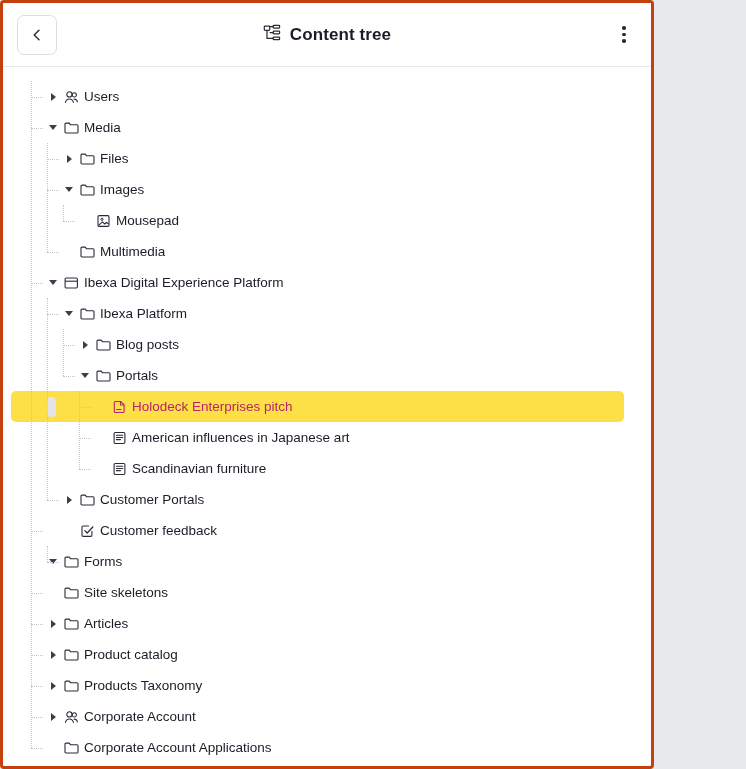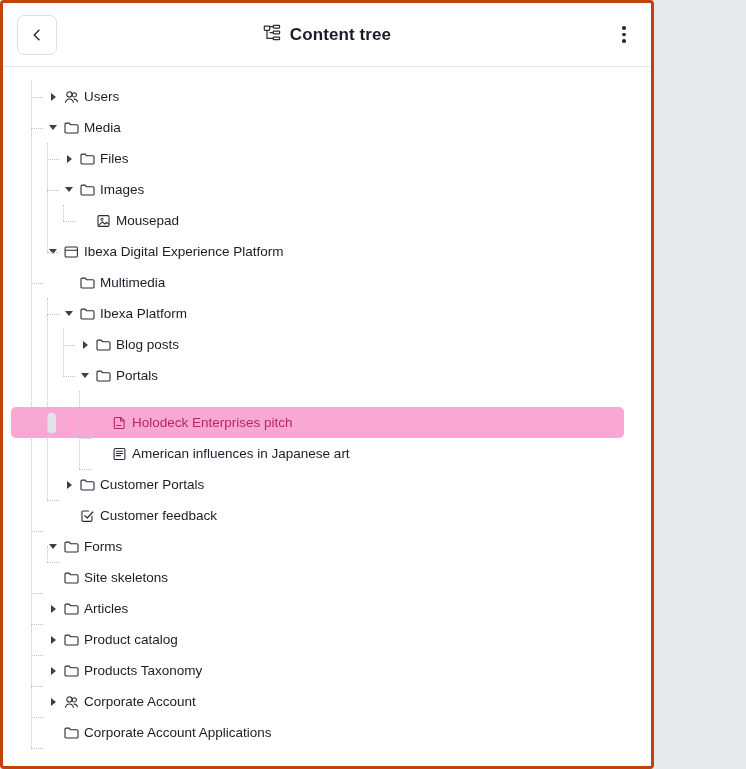--- a/index.html
+++ b/index.html
@@ -90,24 +90,23 @@
   .row {
     position: relative;
     height: 31px;
     display: flex;
     align-items: center;
     font-size: 13.5px;
     color: #1c1c28;
     white-space: nowrap;
   }
   .row.selected {
-    background: #f9a8d4;
+    background: #fde047;
     border-radius: 5px;
     margin-right: 27px;
-    margin-top: 16px;
   }
   .row.selected .label { color: #b8236b; }
   .grip {
     position: absolute;
     left: 36px;
     top: 50%;
     transform: translateY(-50%);
     width: 9px;
     height: 20px;
     border-radius: 4px;
@@ -257,41 +256,41 @@
         <span class="icon">
           <svg width="15" height="14" viewBox="0 0 15 14" fill="none">
             <rect x="2" y="1.6" width="11" height="10.8" rx="1.2" stroke="#2b2b38" stroke-width="1.1"></rect>
             <circle cx="6" cy="5.3" r="1.1" stroke="#2b2b38" stroke-width="1"></circle>
             <path d="M2.6 11.3 6.4 7.9l2.3 2.1 1.9-1.7 2 1.9" stroke="#2b2b38" stroke-width="1.05" stroke-linejoin="round"></path>
           </svg>
         </span>
         <span class="label">Mousepad</span>
       </div>
       <div class="row">
+        <span class="indent" style="width: 50px;"></span>
+        <span class="twisty empty"></span>
+        <span class="icon">
+          <svg width="15" height="14" viewBox="0 0 15 14" fill="none">
+            <path d="M1 3.2c0-.6.5-1.1 1.1-1.1h3l1.4 1.6h6.4c.6 0 1.1.5 1.1 1.1v6.1c0 .6-.5 1.1-1.1 1.1H2.1c-.6 0-1.1-.5-1.1-1.1V3.2z" stroke="#2b2b38" stroke-width="1.1"></path>
+          </svg>
+        </span>
+        <span class="label">Multimedia</span>
+      </div>
+      <div class="row">
         <span class="indent" style="width: 34px;"></span>
         <span class="twisty">
           <span class="tri down"></span>
         </span>
         <span class="icon">
           <svg width="15" height="14" viewBox="0 0 15 14" fill="none">
             <rect x="1.1" y="2" width="12.3" height="10" rx="1.2" stroke="#2b2b38" stroke-width="1.1"></rect>
             <path d="M1.1 5.2h12.3" stroke="#2b2b38" stroke-width="1.1"></path>
           </svg>
         </span>
         <span class="label">Ibexa Digital Experience Platform</span>
-      </div>
-      <div class="row">
-        <span class="indent" style="width: 50px;"></span>
-        <span class="twisty empty"></span>
-        <span class="icon">
-          <svg width="15" height="14" viewBox="0 0 15 14" fill="none">
-            <path d="M1 3.2c0-.6.5-1.1 1.1-1.1h3l1.4 1.6h6.4c.6 0 1.1.5 1.1 1.1v6.1c0 .6-.5 1.1-1.1 1.1H2.1c-.6 0-1.1-.5-1.1-1.1V3.2z" stroke="#2b2b38" stroke-width="1.1"></path>
-          </svg>
-        </span>
-        <span class="label">Multimedia</span>
       </div>
       <div class="row">
         <span class="indent" style="width: 50px;"></span>
         <span class="twisty">
           <span class="tri down"></span>
         </span>
         <span class="icon">
           <svg width="15" height="14" viewBox="0 0 15 14" fill="none">
             <path d="M1 3.2c0-.6.5-1.1 1.1-1.1h3l1.4 1.6h6.4c.6 0 1.1.5 1.1 1.1v6.1c0 .6-.5 1.1-1.1 1.1H2.1c-.6 0-1.1-.5-1.1-1.1V3.2z" stroke="#2b2b38" stroke-width="1.1"></path>
           </svg>
@@ -338,20 +337,31 @@
       <div class="row">
         <span class="indent" style="width: 82px;"></span>
         <span class="twisty empty"></span>
         <span class="icon">
           <svg width="15" height="14" viewBox="0 0 15 14" fill="none">
             <rect x="2.1" y="1.5" width="10.8" height="11" rx="1.2" stroke="#2b2b38" stroke-width="1.1"></rect>
             <path d="M4.3 4.2h6.4M4.3 6.4h6.4M4.3 8.6h4.2" stroke="#2b2b38" stroke-width="1.05" stroke-linecap="round"></path>
           </svg>
         </span>
         <span class="label">American influences in Japanese art</span>
+      </div>
+      <div class="row">
+        <span class="indent" style="width: 82px;"></span>
+        <span class="twisty empty"></span>
+        <span class="icon">
+          <svg width="15" height="14" viewBox="0 0 15 14" fill="none">
+            <rect x="2.1" y="1.5" width="10.8" height="11" rx="1.2" stroke="#2b2b38" stroke-width="1.1"></rect>
+            <path d="M4.3 4.2h6.4M4.3 6.4h6.4M4.3 8.6h4.2" stroke="#2b2b38" stroke-width="1.05" stroke-linecap="round"></path>
+          </svg>
+        </span>
+        <span class="label">Scandinavian furniture</span>
       </div>
       <div class="row">
         <span class="indent" style="width: 50px;"></span>
         <span class="twisty">
           <span class="tri right"></span>
         </span>
         <span class="icon">
           <svg width="15" height="14" viewBox="0 0 15 14" fill="none">
             <path d="M1 3.2c0-.6.5-1.1 1.1-1.1h3l1.4 1.6h6.4c.6 0 1.1.5 1.1 1.1v6.1c0 .6-.5 1.1-1.1 1.1H2.1c-.6 0-1.1-.5-1.1-1.1V3.2z" stroke="#2b2b38" stroke-width="1.1"></path>
           </svg>

